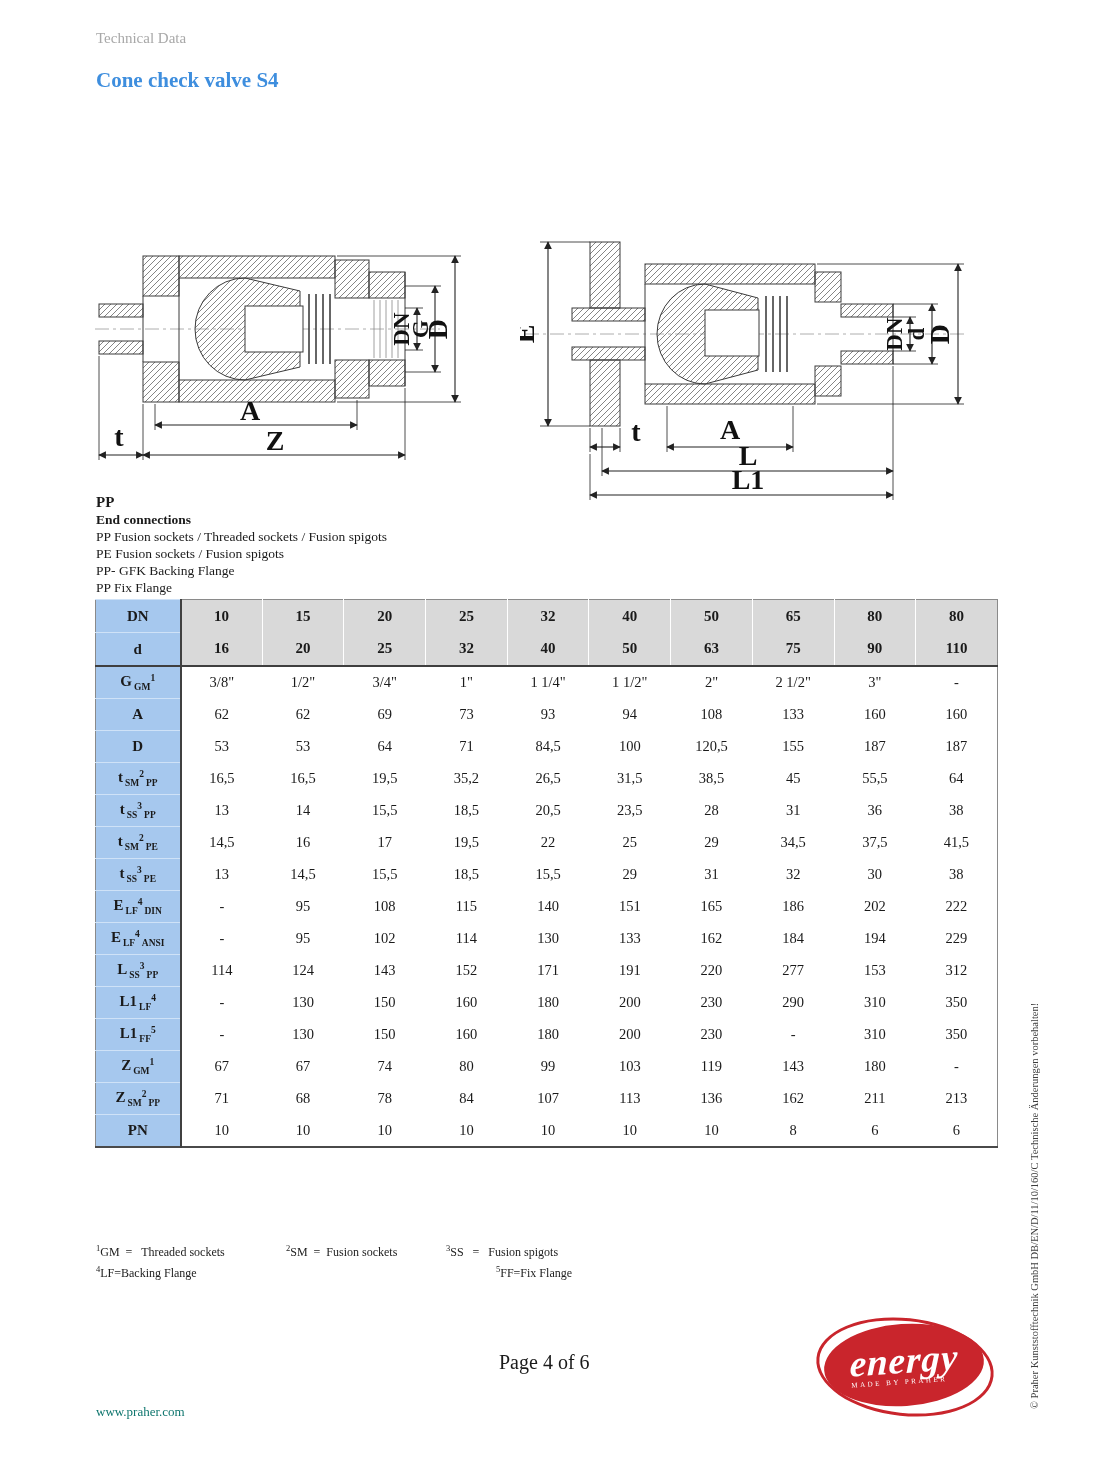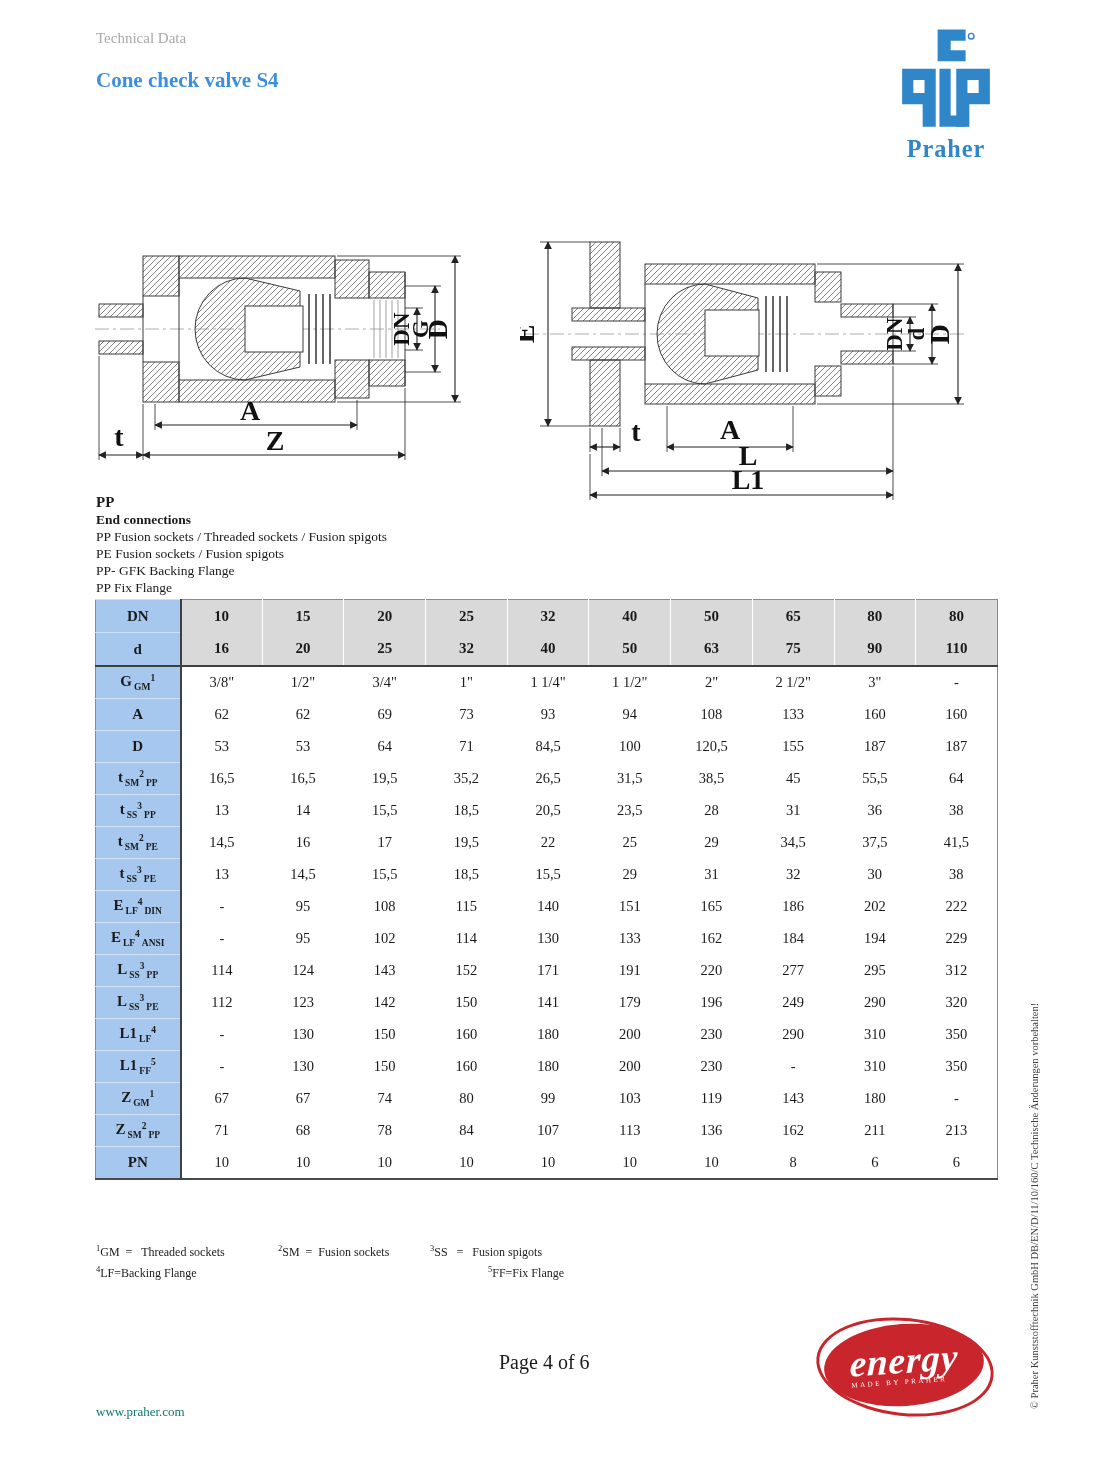--- a/index.html
+++ b/index.html
@@ -38,21 +38,21 @@
   .tbl .hrow td{height:32px;}
   .tbl .hrow .hd{background:#d9d9d9;font-weight:bold;font-size:15px;border-left:1px solid #ffffff;}
   .tbl .hrow .lbl{border-top:1px solid #cfe2f7;}
   .tbl .hlast td{border-bottom:2px solid #3f3f3f;}
   .tbl .val{background:#ffffff;font-size:14.5px;}
   .tbl .lbl .m{font-size:15px;}
   .tbl .lbl .sb{font-size:9.5px;vertical-align:-4px;margin-left:2px;}
   .tbl .lbl .sp{font-size:9.5px;vertical-align:5px;}
 
   .footnotes{position:absolute;left:96px;top:1243px;width:680px;font-size:12px;color:#222;}
-  .fn-row{display:flex;margin-bottom:4px;}
+  .fn-row{display:flex;margin-bottom:4px;gap:8px;}
   .fn-item{white-space:pre;}
   .fn-item sup{font-size:8.5px;}
   .fn1-a{width:182px;}.fn1-b{width:152px;}
   .fn2-a{width:392px;}
 
   .website{position:absolute;left:96px;top:1404px;font-size:13px;color:#0f766e;text-decoration:none;}
   .pageno{position:absolute;left:499px;top:1351px;font-size:20px;color:#1a1a1a;}
 
   .energy{position:absolute;left:816px;top:1316px;width:178px;height:100px;}
   .energy .oval{position:absolute;left:8px;top:8px;width:160px;height:82px;background:#c9252c;
@@ -68,32 +68,20 @@
              transform-origin:0 0;white-space:nowrap;font-size:10.5px;color:#3c3c3c;}
 </style>
 </head>
 <body>
 
 <div id="page">
 
   <div class="eyebrow">Technical Data</div>
   <div class="title">Cone check valve S4</div>
 
-  <div class="praher-logo">
-    <svg width="104" height="140" viewBox="0 0 110 150">
-      <g fill="#2f86c8">
-        <path d="M46,6 H76 V18 H60 V28 H76 V40 H46 Z"></path>
-        <circle cx="82" cy="13" r="3" fill="none" stroke="#2f86c8" stroke-width="1.5"></circle>
-        <path fill-rule="evenodd" d="M8,48 H44 V110 H30 V86 H8 Z M20,60 H32 V74 H20 Z"></path>
-        <path fill-rule="evenodd" d="M66,48 H102 V86 H80 V110 H66 Z M78,60 H90 V74 H78 Z"></path>
-        <path d="M48,48 H60 V98 H76 V110 H48 Z"></path>
-      </g>
-      <text x="55" y="142" font-size="26" font-weight="bold" text-anchor="middle" fill="#2f86c8" letter-spacing="1">Praher</text>
-    </svg>
-  </div>
 
   <div class="drawing" style="left:95px;top:224px;">
     <svg width="370" height="250" viewBox="0 0 370 250">
       <defs>
         <pattern id="hA" patternUnits="userSpaceOnUse" width="6" height="6">
           <path d="M0,6 L6,0" stroke="#777" stroke-width="0.9"></path>
         </pattern>
         <marker id="arA" viewBox="0 0 10 10" refX="9" refY="5" markerWidth="9" markerHeight="7" orient="auto-start-reverse">
           <path d="M0,0 L10,5 L0,10 z" fill="#222"></path>
         </marker>
@@ -401,35 +389,22 @@
         <tr>
           <td class="lbl"><span class="m">L</span><span class="sb">SS</span><span class="sp">3</span><span class="sb">PP</span></td>
           <td class="val">114</td>
           <td class="val">124</td>
           <td class="val">143</td>
           <td class="val">152</td>
           <td class="val">171</td>
           <td class="val">191</td>
           <td class="val">220</td>
           <td class="val">277</td>
-          <td class="val">295</td>
+          <td class="val">153</td>
           <td class="val">312</td>
-        </tr>
-        <tr>
-          <td class="lbl"><span class="m">L</span><span class="sb">SS</span><span class="sp">3</span><span class="sb">PE</span></td>
-          <td class="val">112</td>
-          <td class="val">123</td>
-          <td class="val">142</td>
-          <td class="val">150</td>
-          <td class="val">141</td>
-          <td class="val">179</td>
-          <td class="val">196</td>
-          <td class="val">249</td>
-          <td class="val">290</td>
-          <td class="val">320</td>
         </tr>
         <tr>
           <td class="lbl"><span class="m">L1</span><span class="sb">LF</span><span class="sp">4</span></td>
           <td class="val">-</td>
           <td class="val">130</td>
           <td class="val">150</td>
           <td class="val">160</td>
           <td class="val">180</td>
           <td class="val">200</td>
           <td class="val">230</td>

